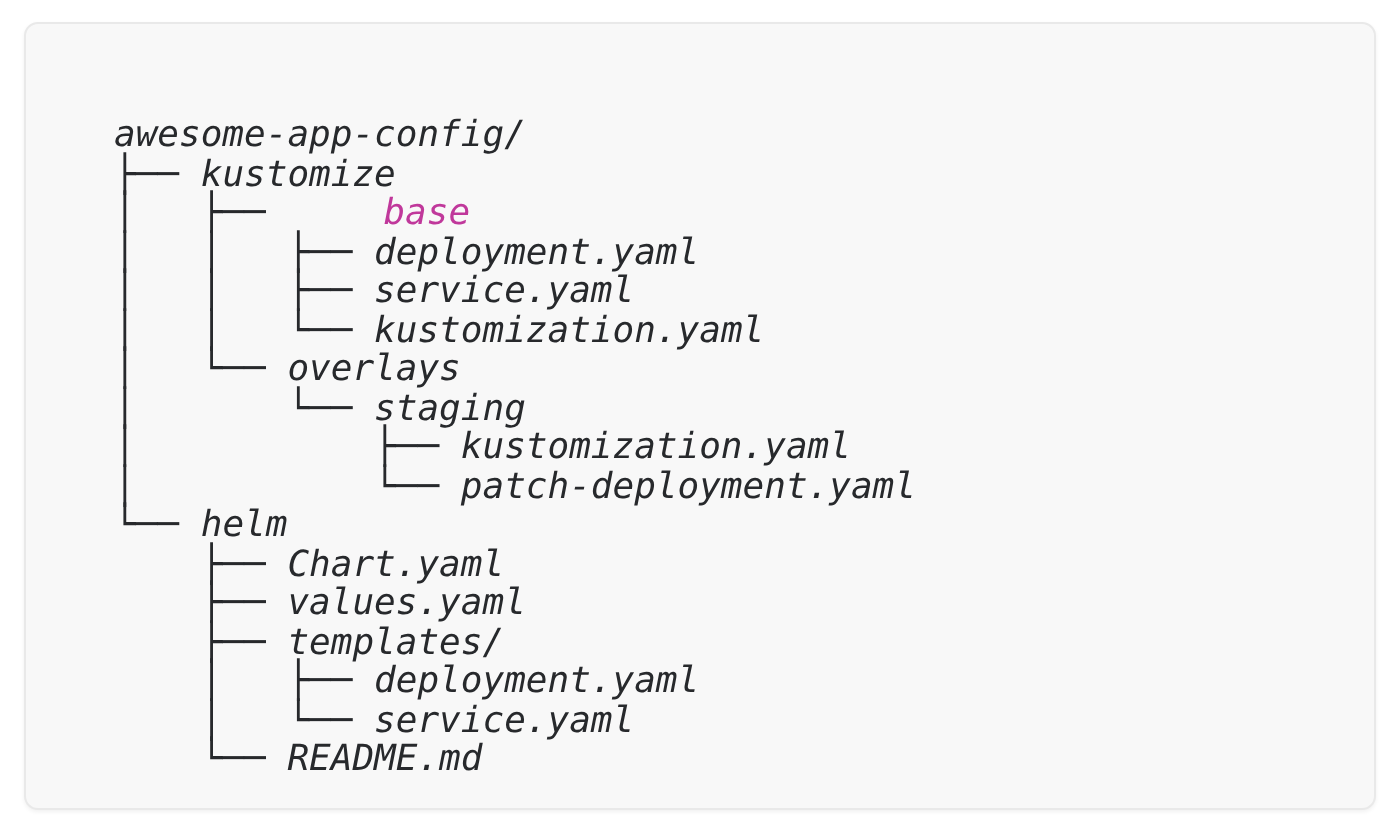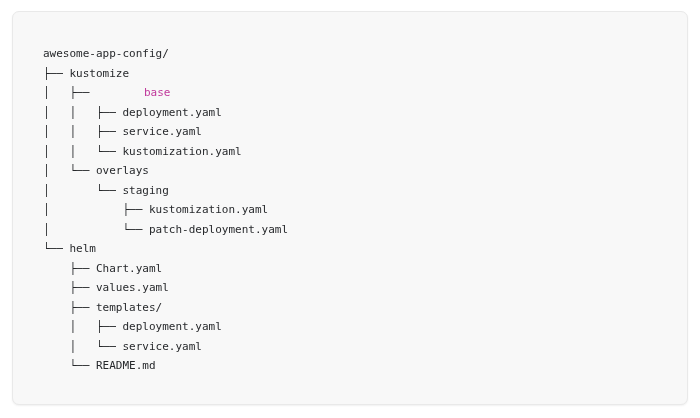--- a/index.html
+++ b/index.html
@@ -26,28 +26,29 @@
     border: 1px solid #e9e9e9;
     border-radius: 7px;
     box-shadow: 0 1px 2px rgba(0,0,0,0.06);
     overflow: hidden;
   }
 
   #tree-pre {
     position: absolute;
     left: 29px;
     top: 31px;
-    margin: 1px;
+    margin: 15px;
     padding: 0;
     font-family: "DejaVu Sans Mono", "Liberation Mono", monospace;
-    font-size: 11px;
+    font-size: 18px;
     line-height: 19.5px;
     color: #27292c;
     white-space: pre;
     letter-spacing: 0px;
+    font-style: italic;
     -webkit-font-smoothing: antialiased;
   }
 
   .tree-line {
     display: block;
     height: 19.5px;
     white-space: pre;
   }
 
   .node-name {

